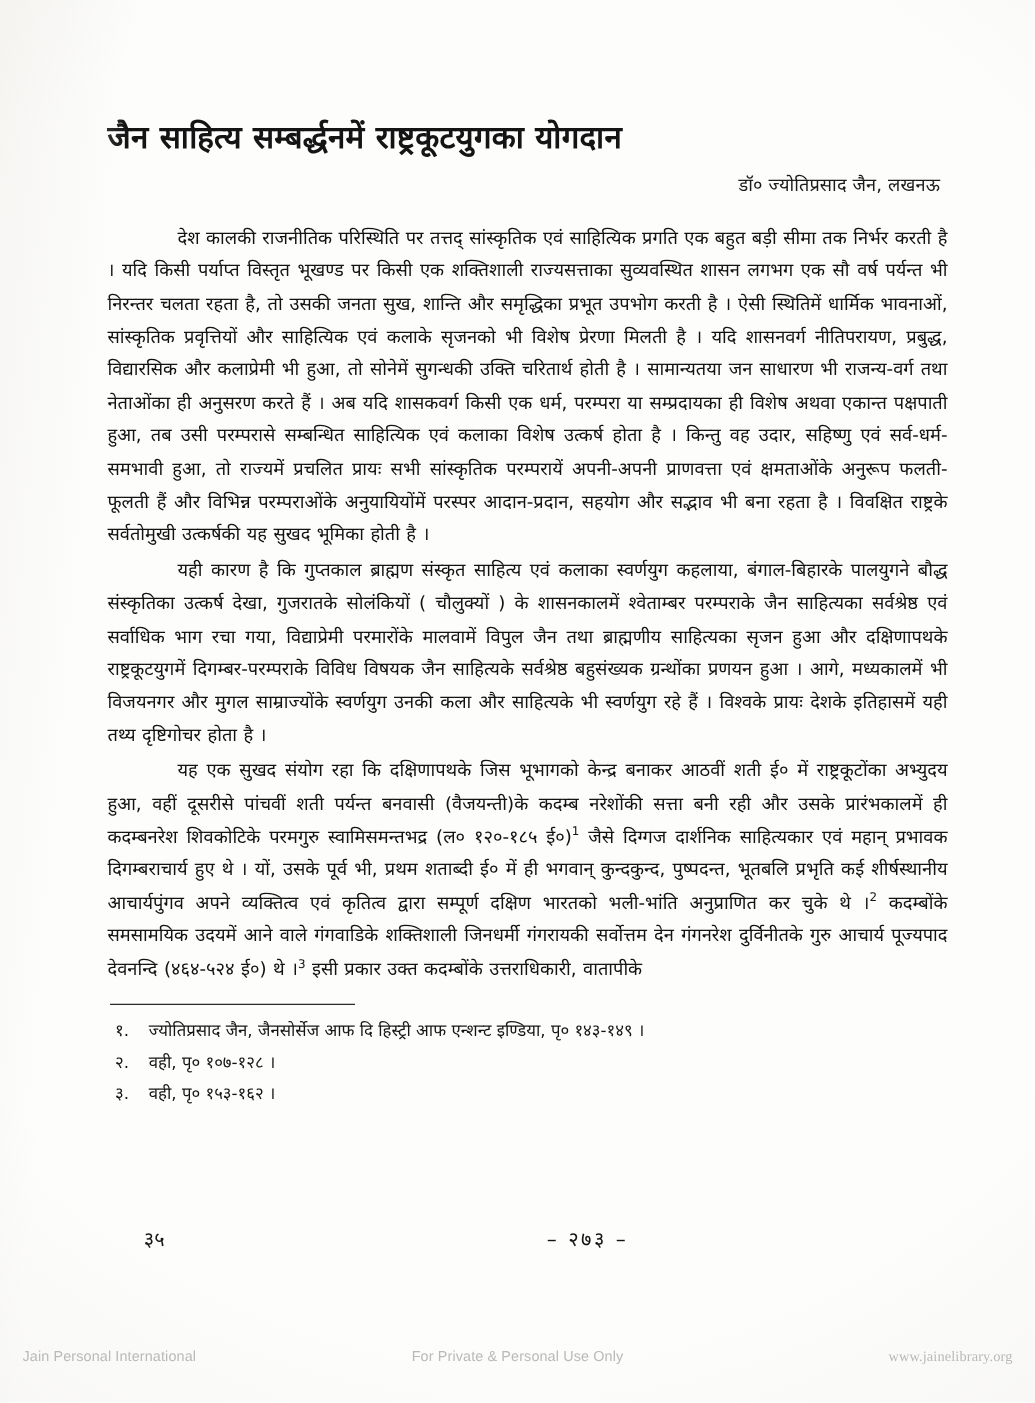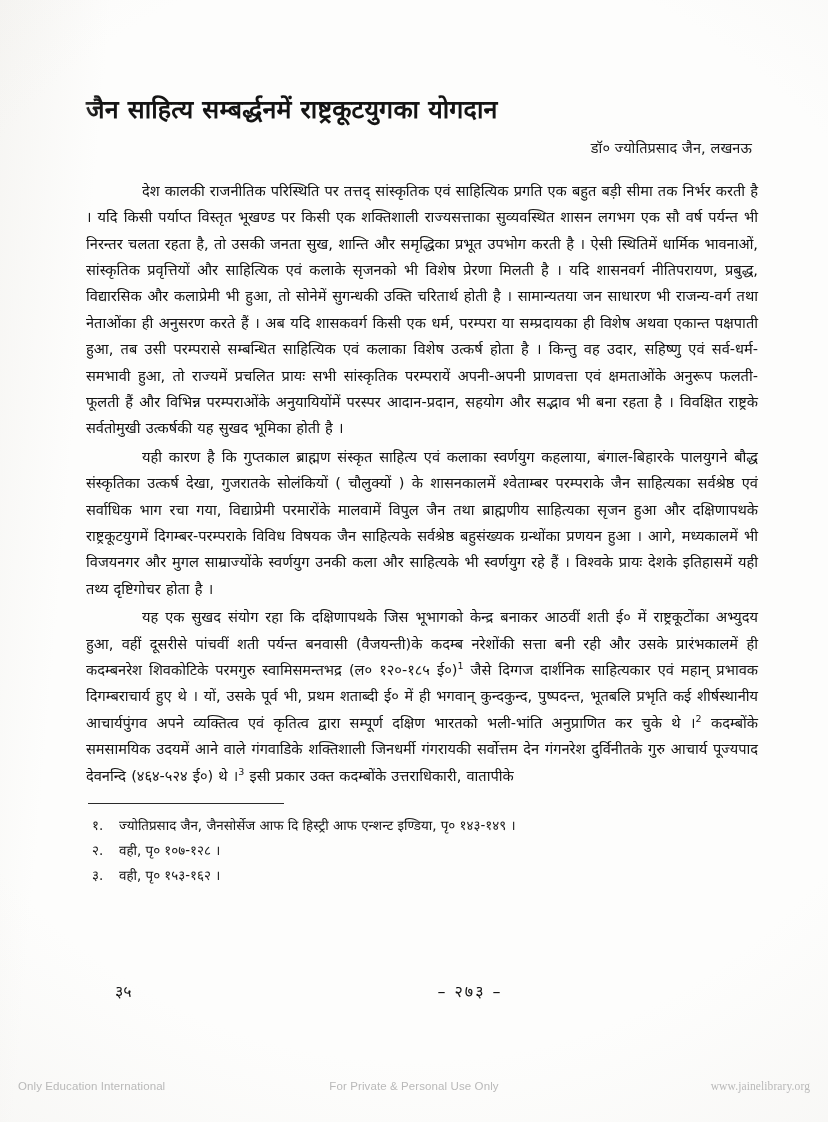--- a/index.html
+++ b/index.html
@@ -206,16 +206,16 @@
   <div id="page-foot">
     <span id="folio-left">३५</span>
     <span id="folio-center">– २७३ –</span>
   </div>
 
   <div id="scan-tone"></div>
 
 </div>
 
 <div id="footer-bar">
-  <span id="footer-left">Only Education International</span>
+  <span id="footer-left">Jain Personal International</span>
   <span id="footer-center">For Private &amp; Personal Use Only</span>
   <span id="footer-right">www.jainelibrary.org</span>
 </div>
 
 </body></html>

